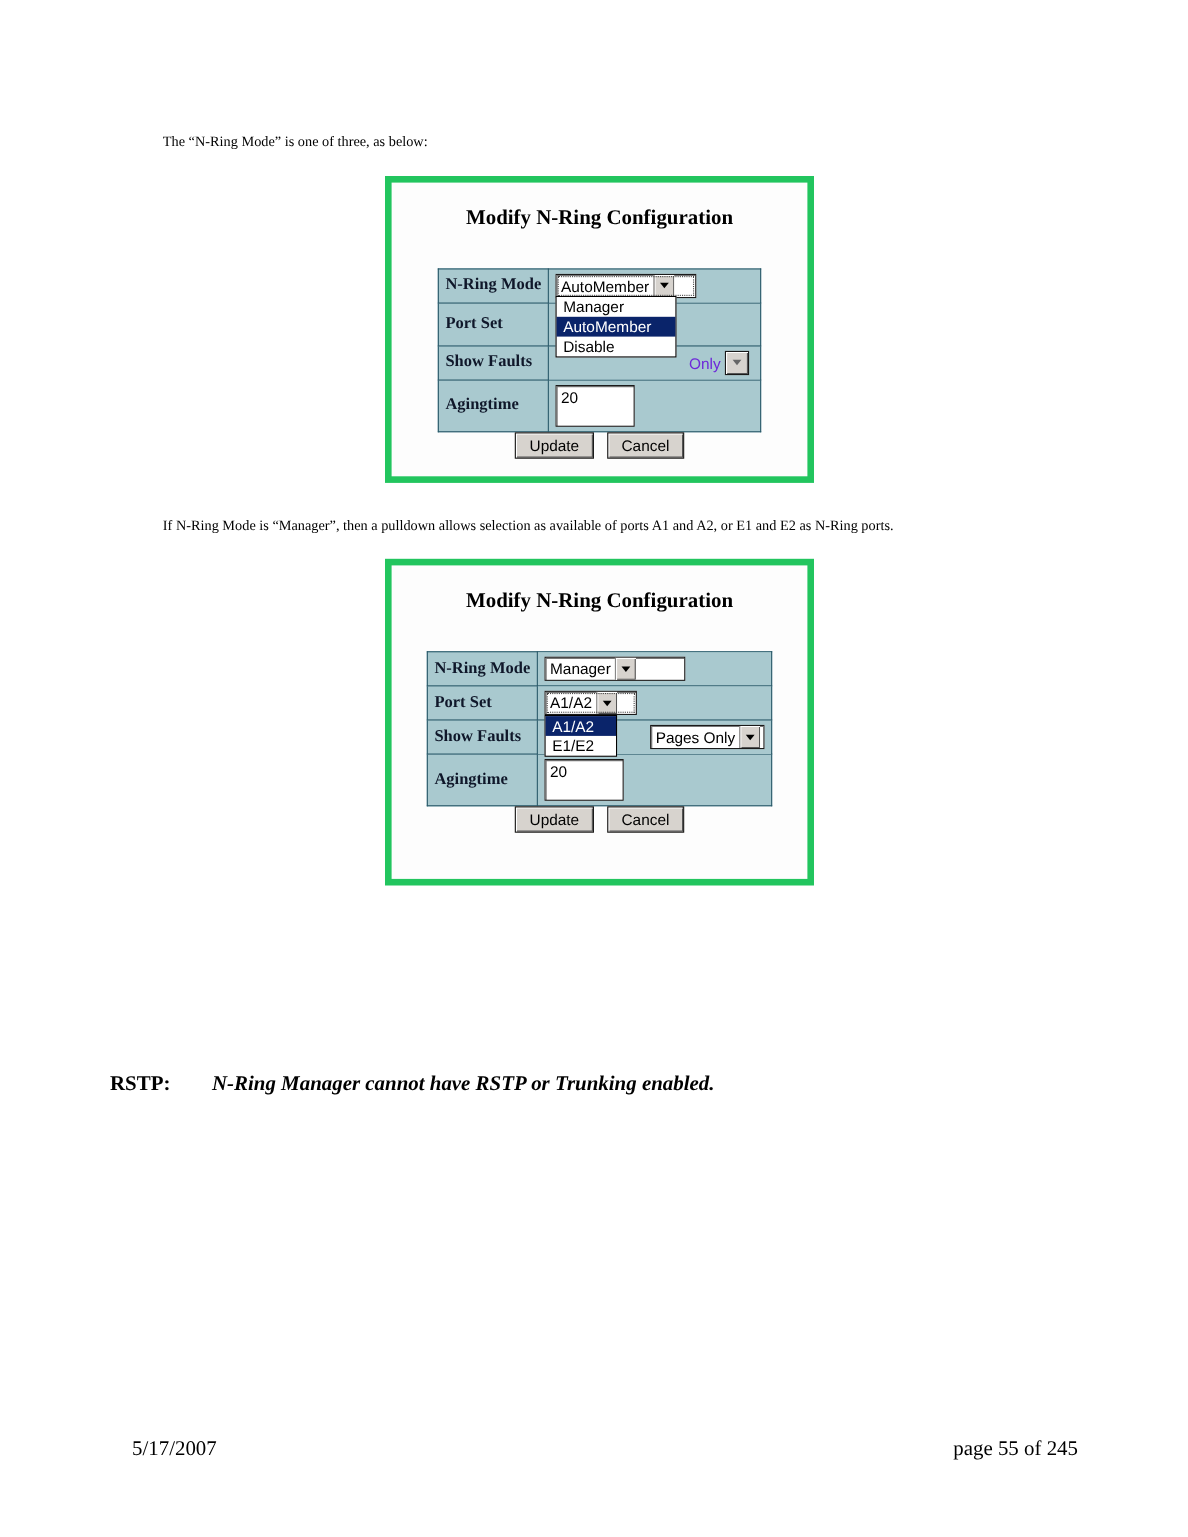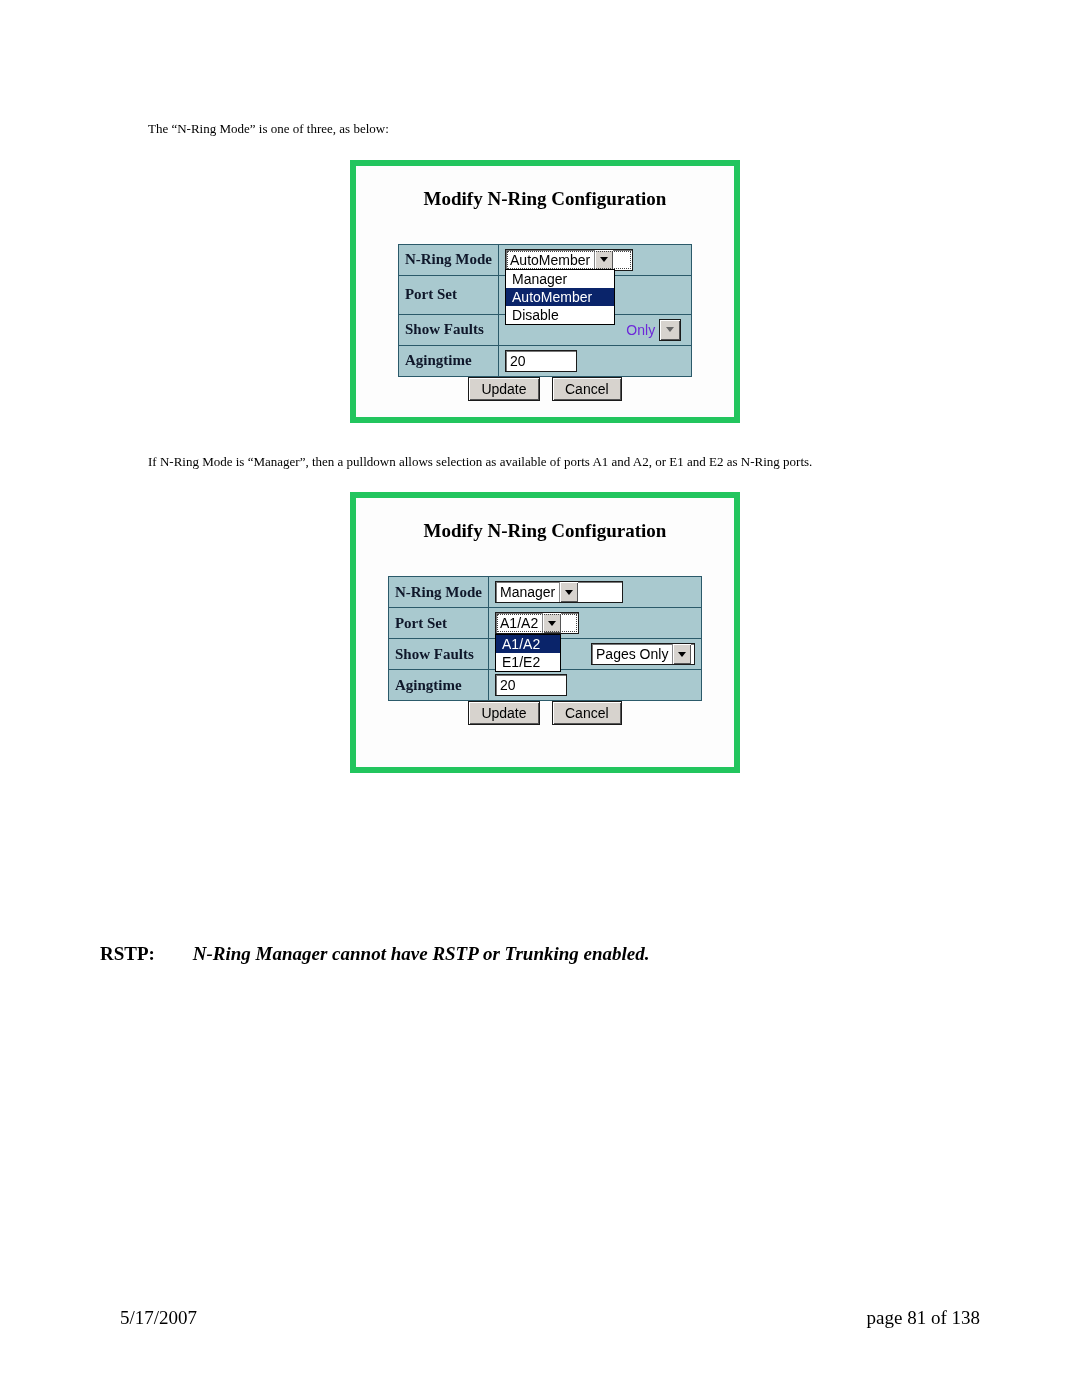--- a/index.html
+++ b/index.html
@@ -123,21 +123,21 @@
   .ghost-right {
     color: #6d28d9;
     font-size: 14px;
     margin-left: 2px;
     vertical-align: middle;
   }
   .win-input {
     background: #fff;
     border: 1px solid #1a1a1a;
     box-shadow: inset 1px 1px 0 #777;
-    height: 22px;
+    height: 38px;
     width: 72px;
     padding: 0 4px;
     line-height: 20px;
     font-family: Arial, Helvetica, sans-serif;
     font-size: 14px;
     display: inline-block;
     box-sizing: border-box;
     vertical-align: middle;
   }
   .btn-row {
@@ -300,14 +300,14 @@
 
   <div class="note-line">
     <span class="note-lbl">RSTP:</span>
     <span class="note-txt">N-Ring Manager cannot have RSTP or Trunking enabled.</span>
   </div>
 
 </div>
 
 <div class="footer">
   <span>5/17/2007</span>
-  <span>page 81 of 138</span>
+  <span>page 55 of 245</span>
 </div>
 
 </body></html>

